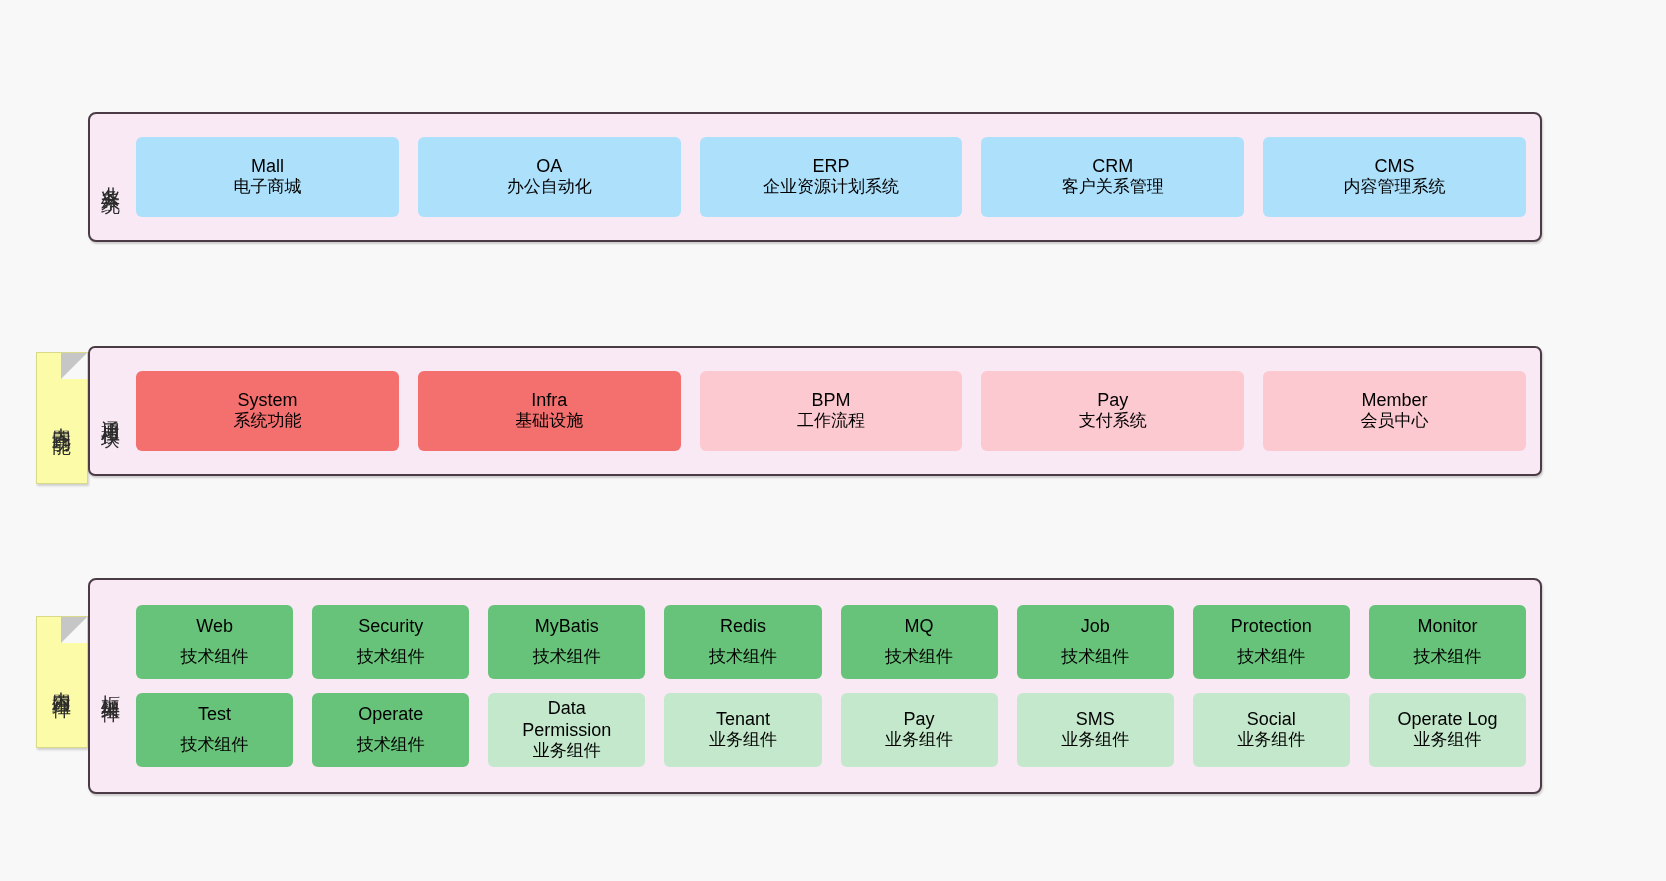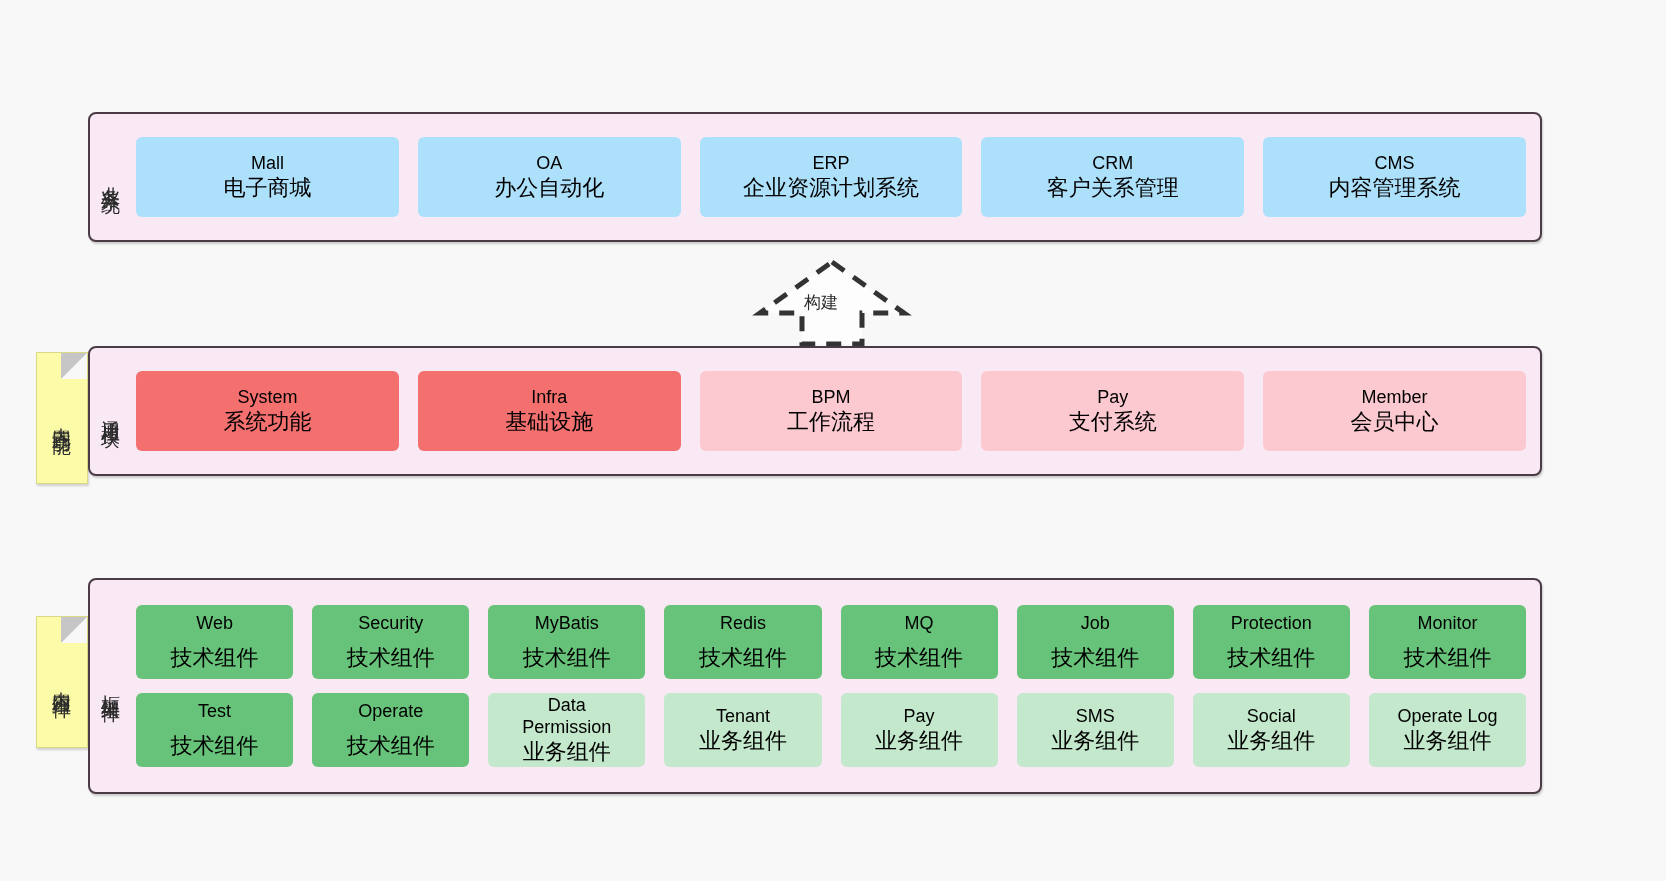--- a/index.html
+++ b/index.html
@@ -63,21 +63,21 @@
     display: flex;
     flex-direction: column;
     align-items: center;
     justify-content: center;
     text-align: center;
     color: #000000;
     line-height: 1.22;
     padding: 6px 4px;
   }
   .cell .en { font-size: 18px; }
-  .cell .cn { font-size: 22px; }
+  .cell .cn { font-size: 17px; font-family: Liberation Mono, monospace; }
 
   
   .row-biz .cell  { height: 80px; }
   .row-mod .cell  { height: 80px; }
   .row-fw  .cell  { height: 74px; }
 
   
   .c-blue      { background: #ade0fb; }
   .c-red       { background: #f4706f; }
   .c-pink      { background: #fcc9d0; }
@@ -154,32 +154,26 @@
         </div>
         <div class="cell c-blue">
           <span class="en">CMS</span>
           <span class="cn">内容管理系统</span>
         </div>
 
       </div>
     </div>
   </div>
 
-  <div class="arrow-wrap" style="left:752px; top:258px; width:160px; height:90px;">
-    <svg width="160" height="90" viewBox="0 0 160 90">
-      <path d="M 80 4 L 152 55 L 110 55 L 110 86 L 50 86 L 50 55 L 8 55 Z" fill="#fdfdfd" stroke="#333333" stroke-width="5" stroke-dasharray="15,11" stroke-linejoin="miter"></path>
-    </svg>
-    <span class="arrow-label" style="left:52px; top:36px;">构建</span>
-  </div>
 
   <div class="note" style="left:36px; top:352px; width:52px; height:132px;">
     <span>内置功能</span>
   </div>
 
-  <div class="layer" id="layer-module" style="left:88px; top:346px; width:1454px; height:130px;">
+  <div class="layer" id="layer-module" style="left:88px; top:346px; width:1454px; height:130px;border-radius:7px;">
     <div class="layer-title">通用模块</div>
     <div class="layer-body">
       <div class="row row-mod">
 
         <div class="cell c-red">
           <span class="en">System</span>
           <span class="cn">系统功能</span>
         </div>
         <div class="cell c-red">
           <span class="en">Infra</span>

